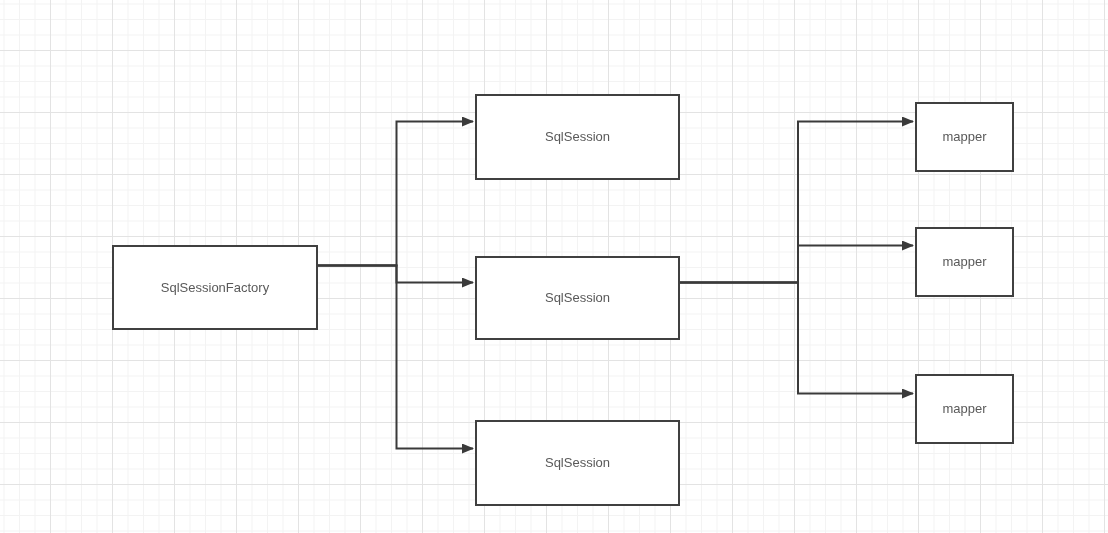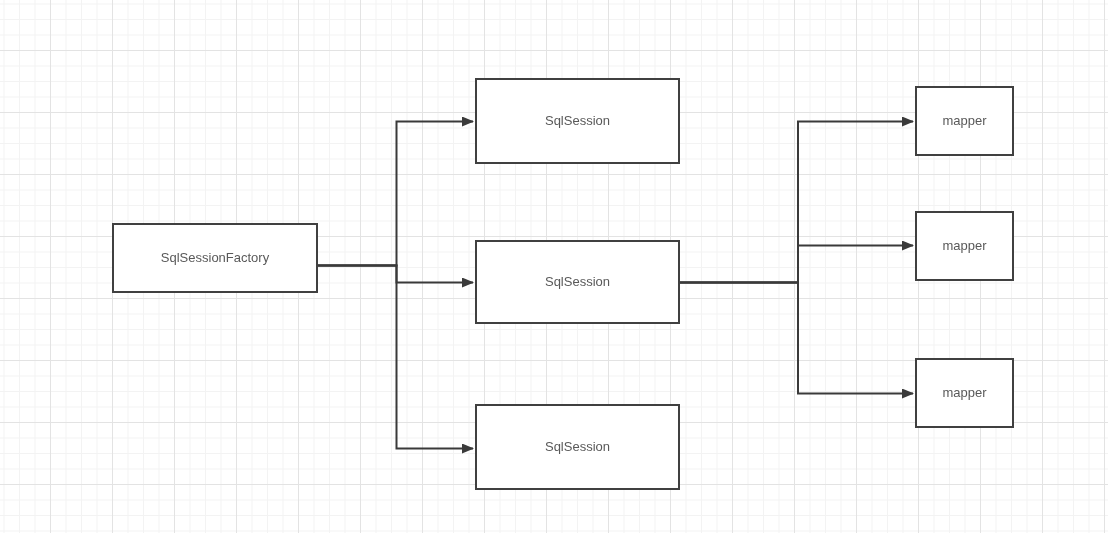--- a/index.html
+++ b/index.html
@@ -31,20 +31,21 @@
   .edges-layer polyline { pointer-events: stroke; }
   .node {
     position: absolute;
     box-sizing: border-box;
     background: var(--node-fill, #ffffff);
     border: 2px solid var(--node-border, #404040);
     display: flex;
     align-items: center;
     justify-content: center;
     cursor: default;
+    margin-top: 16px;
   }
   .node-label {
     color: var(--label-color, #595959);
     font-size: 13px;
     line-height: 1.2;
     white-space: nowrap;
     user-select: none;
   }
 </style>
 </head>
@@ -58,21 +59,21 @@
       </marker>
     </defs>
   <polyline points="318,265.5 396.5,265.5 396.5,121.5 473,121.5" fill="none" stroke="#3a3a3a" stroke-width="2" marker-end="url(#arrowhead)"></polyline>
       <polyline points="318,265.5 396.5,265.5 396.5,282.5 473,282.5" fill="none" stroke="#3a3a3a" stroke-width="2" marker-end="url(#arrowhead)"></polyline>
       <polyline points="318,265.5 396.5,265.5 396.5,448.5 473,448.5" fill="none" stroke="#3a3a3a" stroke-width="2" marker-end="url(#arrowhead)"></polyline>
       <polyline points="680,282.5 798,282.5 798,121.5 913,121.5" fill="none" stroke="#3a3a3a" stroke-width="2" marker-end="url(#arrowhead)"></polyline>
       <polyline points="680,282.5 798,282.5 798,245.5 913,245.5" fill="none" stroke="#3a3a3a" stroke-width="2" marker-end="url(#arrowhead)"></polyline>
       <polyline points="680,282.5 798,282.5 798,393.5 913,393.5" fill="none" stroke="#3a3a3a" stroke-width="2" marker-end="url(#arrowhead)"></polyline>
     </svg>
 
-<div class="node" style="left: 112px; top: 223px; width: 206px; height: 70px; align-items: center;">
+<div class="node" style="left: 112px; top: 229px; width: 206px; height: 85px; align-items: center;">
       <span class="node-label">SqlSessionFactory</span>
     </div>
     <div class="node" style="left: 475px; top: 78px; width: 205px; height: 86px;">
       <span class="node-label">SqlSession</span>
     </div>
     <div class="node" style="left: 475px; top: 240px; width: 205px; height: 84px;">
       <span class="node-label">SqlSession</span>
     </div>
     <div class="node" style="left: 475px; top: 404px; width: 205px; height: 86px;">
       <span class="node-label">SqlSession</span>

